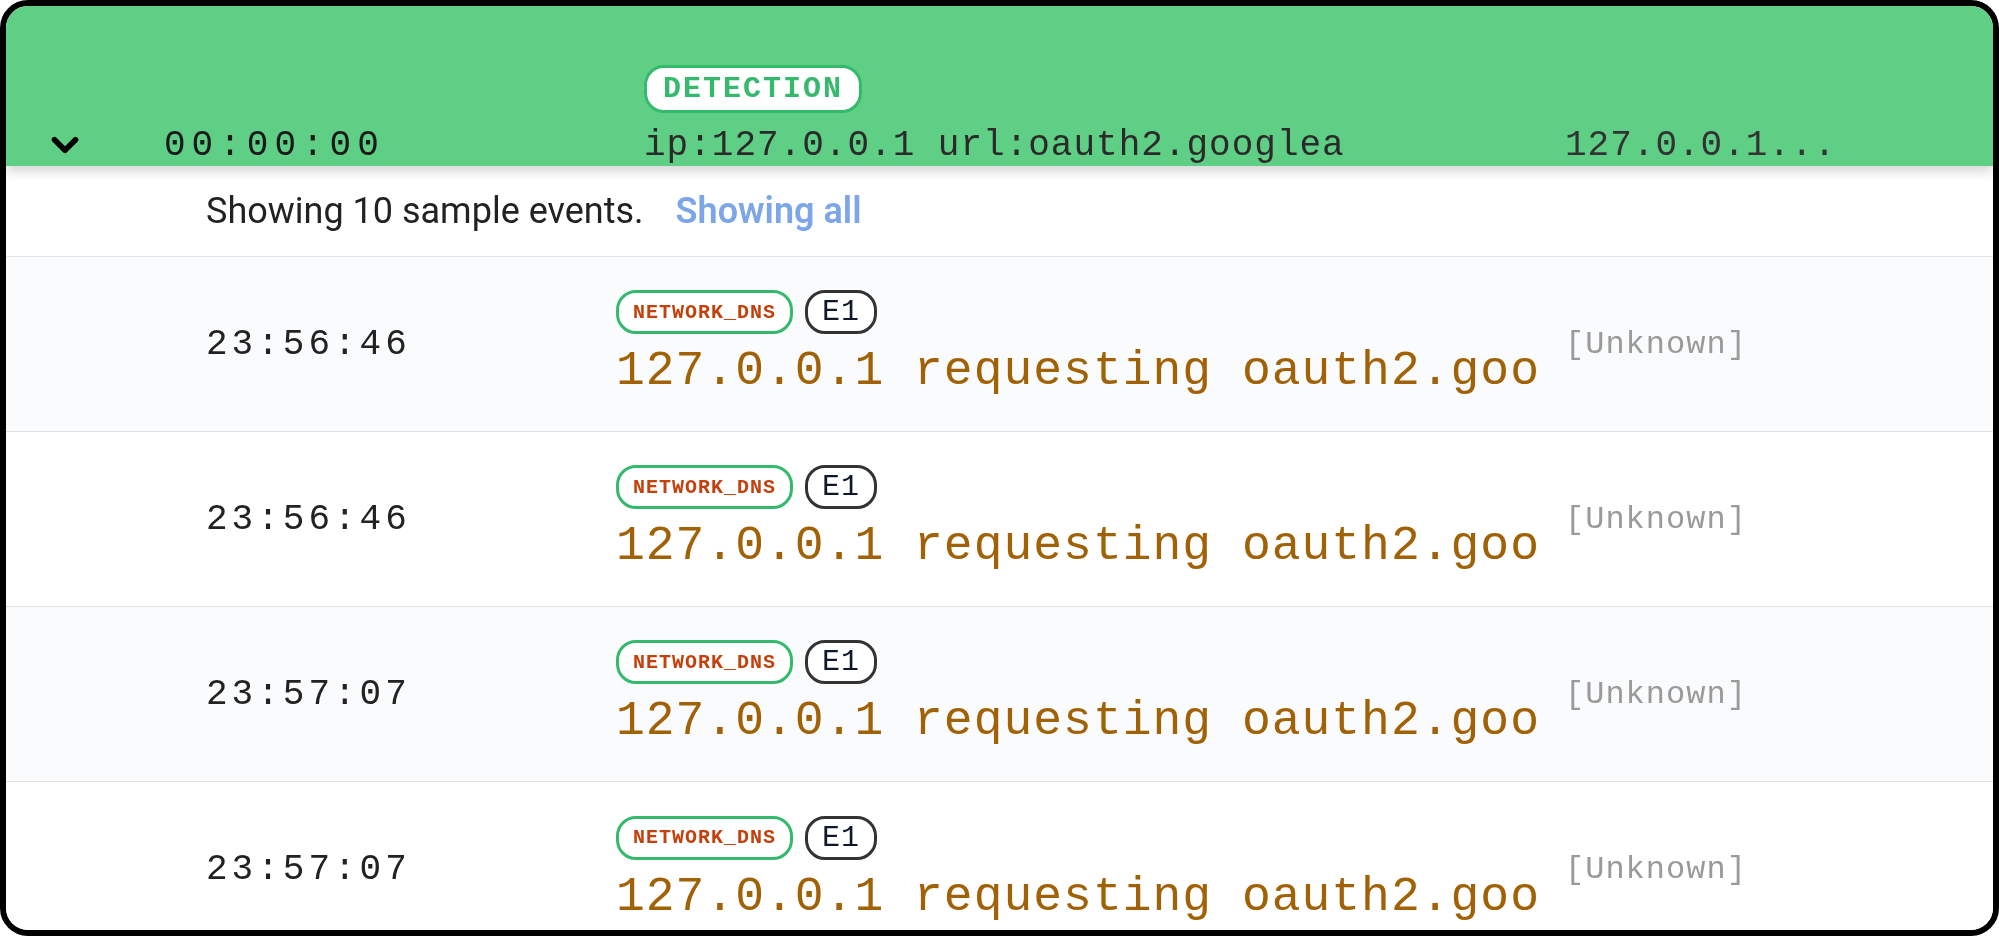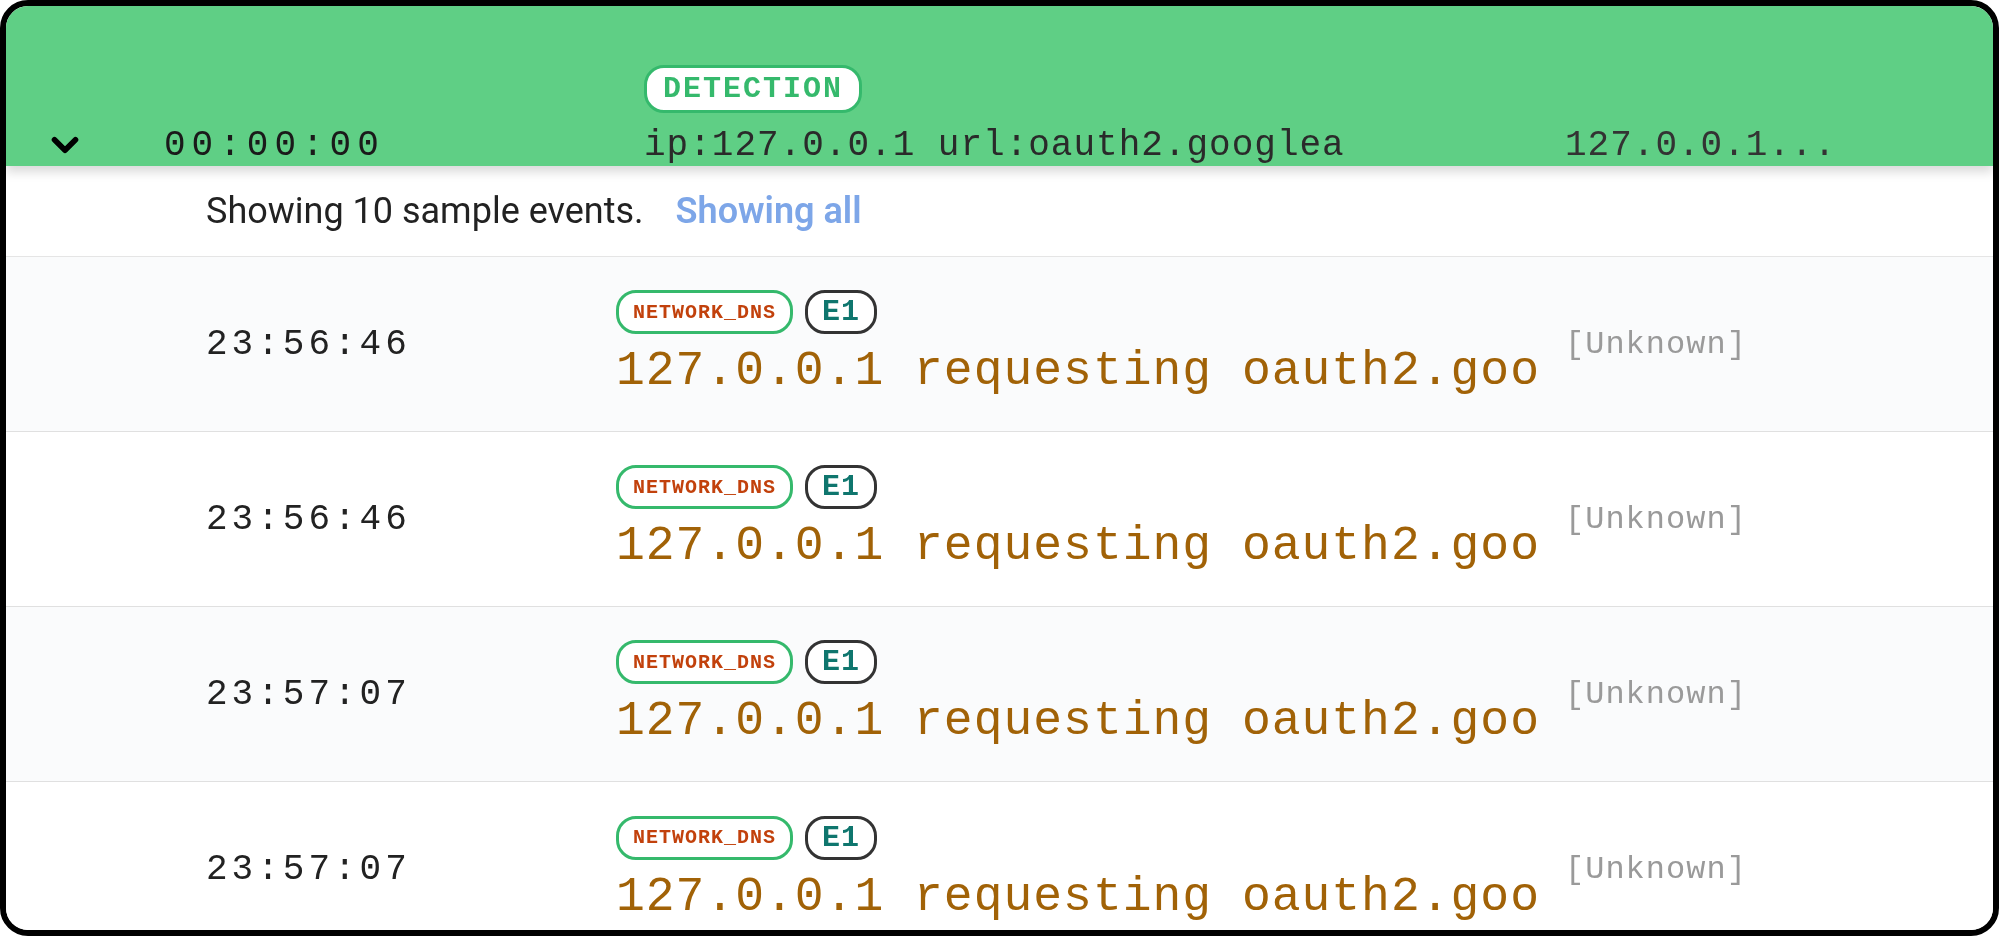--- a/index.html
+++ b/index.html
@@ -73,25 +73,25 @@
   .badge-network {
     background: #ffffff;
     color: #c2410c;
     border: 3px solid #35b96c;
     font-size: 20px;
     padding: 2px 14px;
     letter-spacing: 1px;
   }
   .badge-e1 {
     background: #ffffff;
-    color: #0f766e;
+    color: #0f172a;
     border: 3px solid #333;
     font-size: 30px;
     padding: 2px 14px;
-    font-weight: 700;
+    font-weight: 400;
     letter-spacing: 1px;
   }
   .desc-text {
     font-size: 36px;
     color: #2a2a2a;
     white-space: nowrap;
     overflow: hidden;
     letter-spacing: 1px;
   }
   .source-cell {

